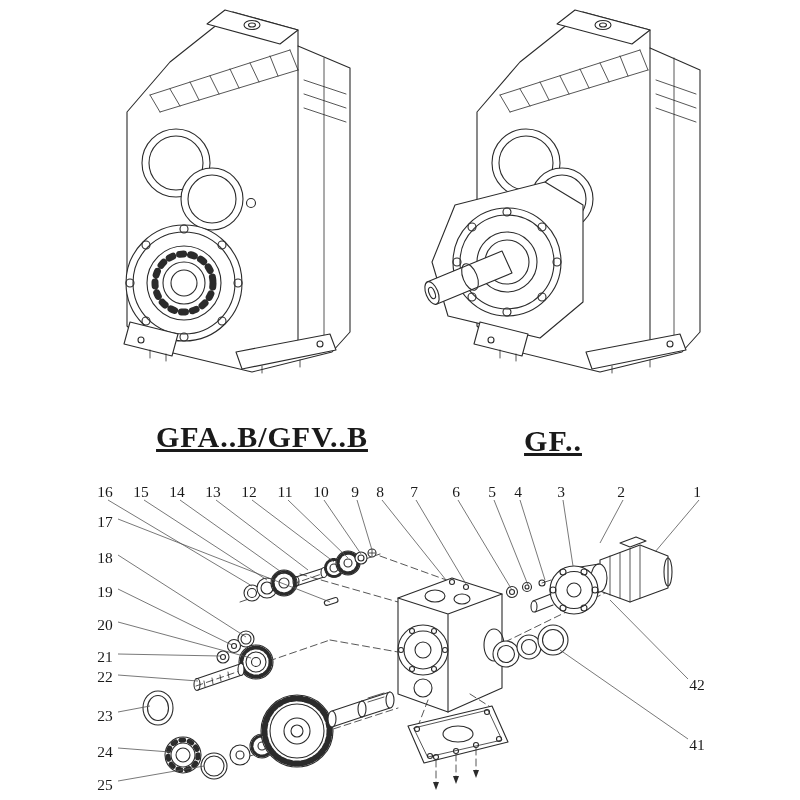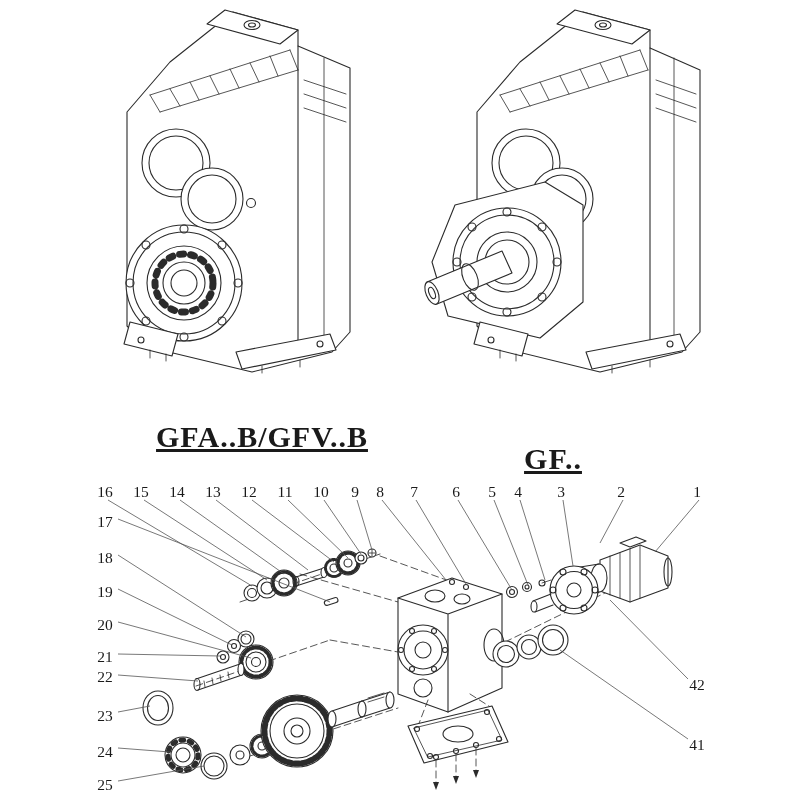--- a/index.html
+++ b/index.html
@@ -302,15 +302,15 @@
         <line x1="118" y1="781" x2="204" y2="766" class="leader"></line>
         <text x="105" y="790" class="callout">25</text>
         <line x1="688" y1="679" x2="610" y2="600" class="leader"></line>
         <text x="697" y="690" class="callout">42</text>
         <line x1="688" y1="739" x2="560" y2="650" class="leader"></line>
         <text x="697" y="750" class="callout">41</text>
       </g>
   </svg>
 
   <div class="model-label" style="left:262px;top:420px;">GFA..B/GFV..B</div>
-  <div class="model-label" style="left:553px;top:442px;">GF..</div>
+  <div class="model-label" style="left:553px;top:424px;">GF..</div>
 
 </div>
 
 </body></html>

